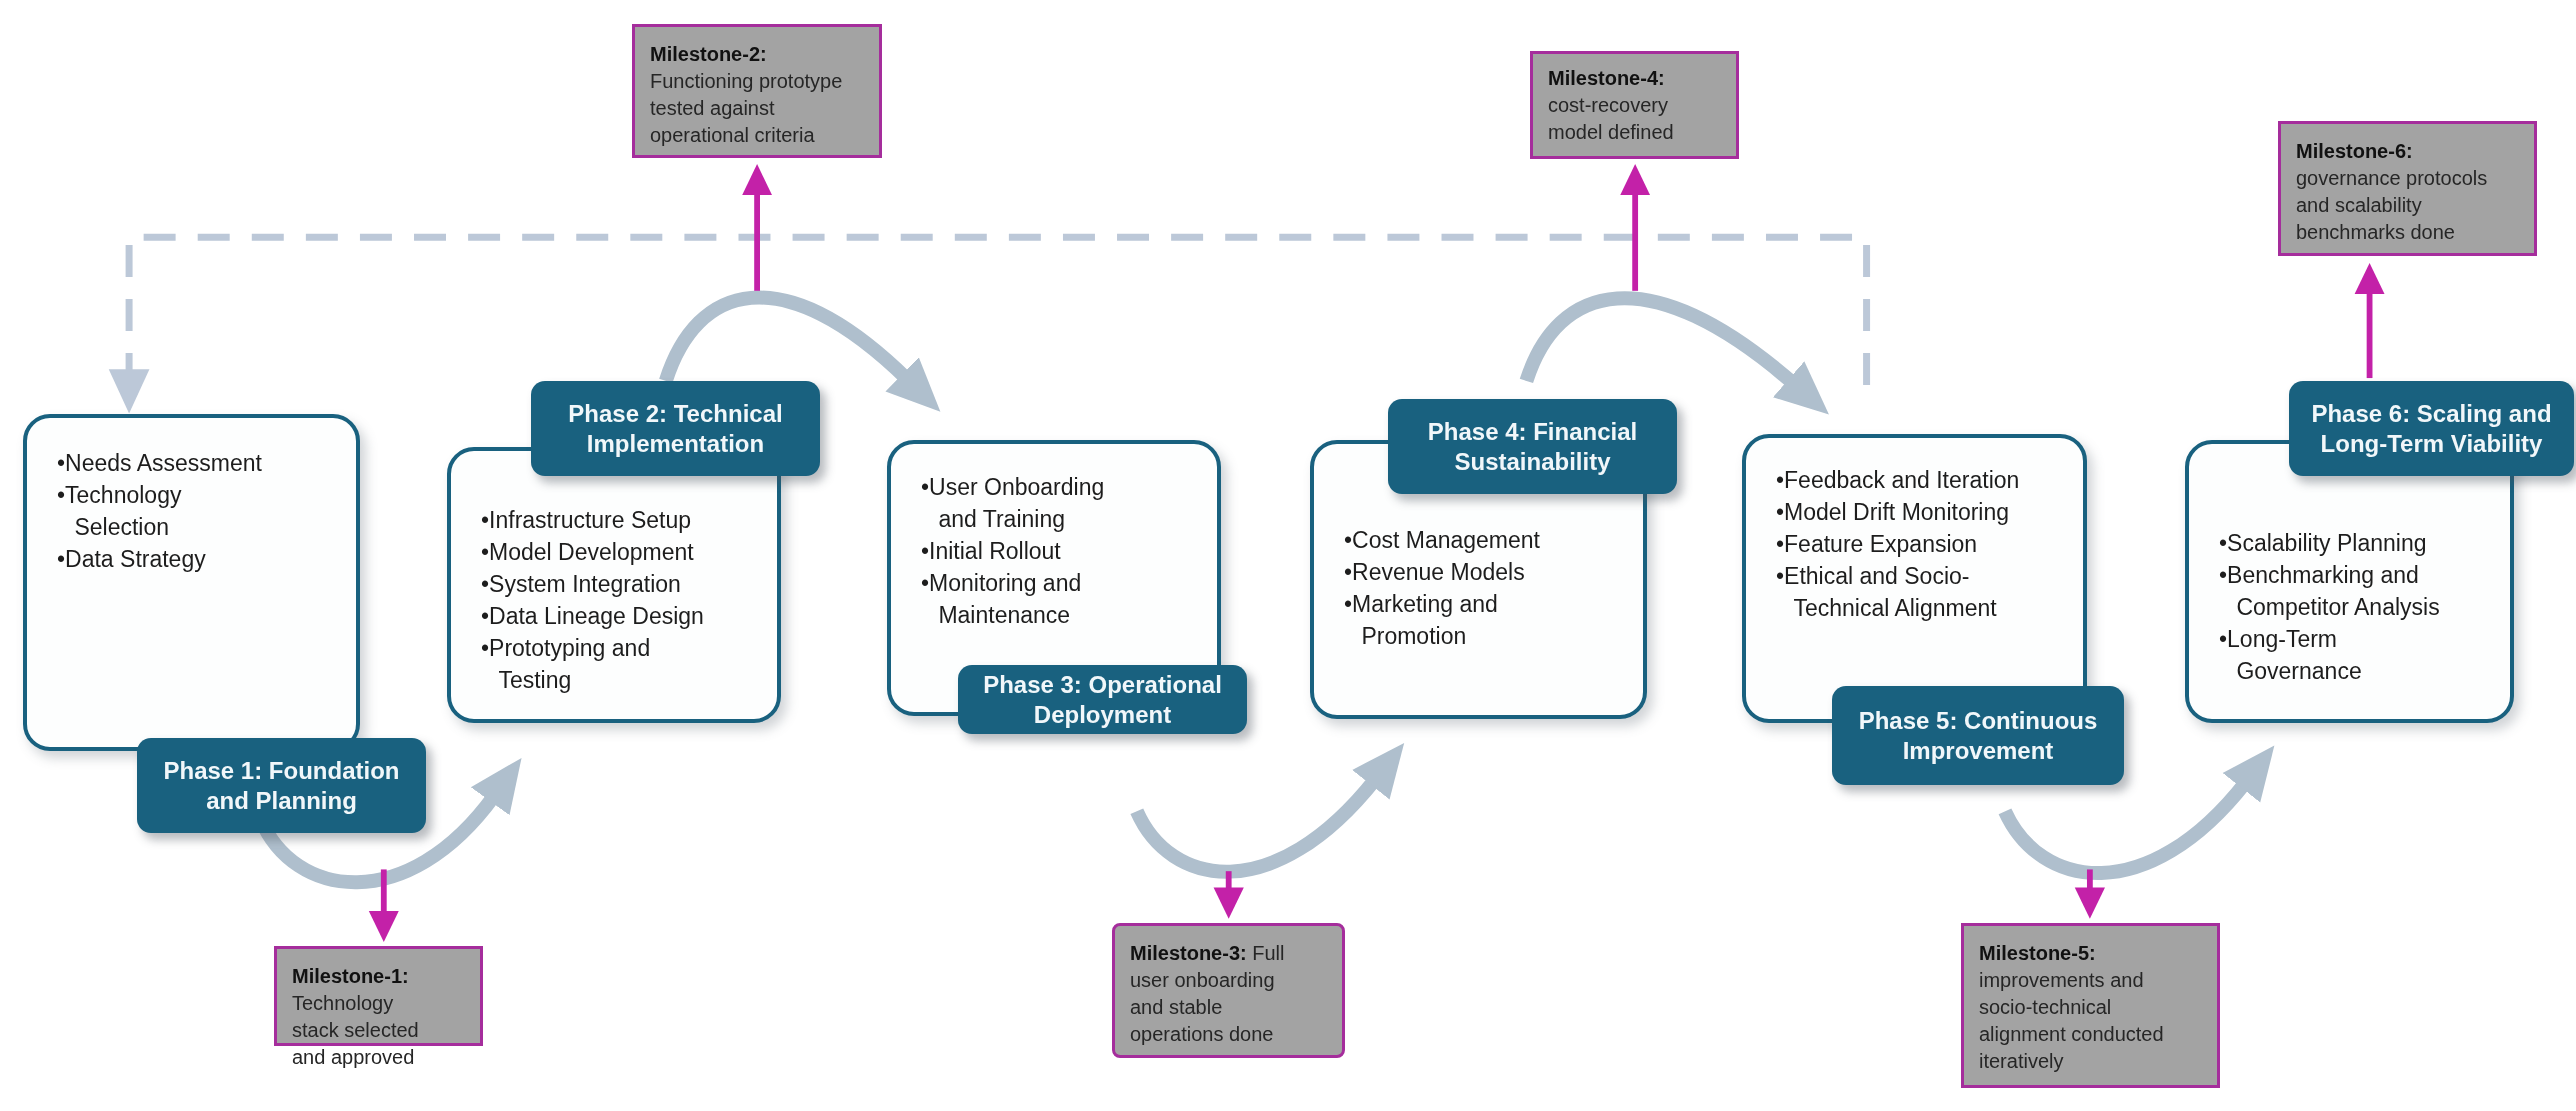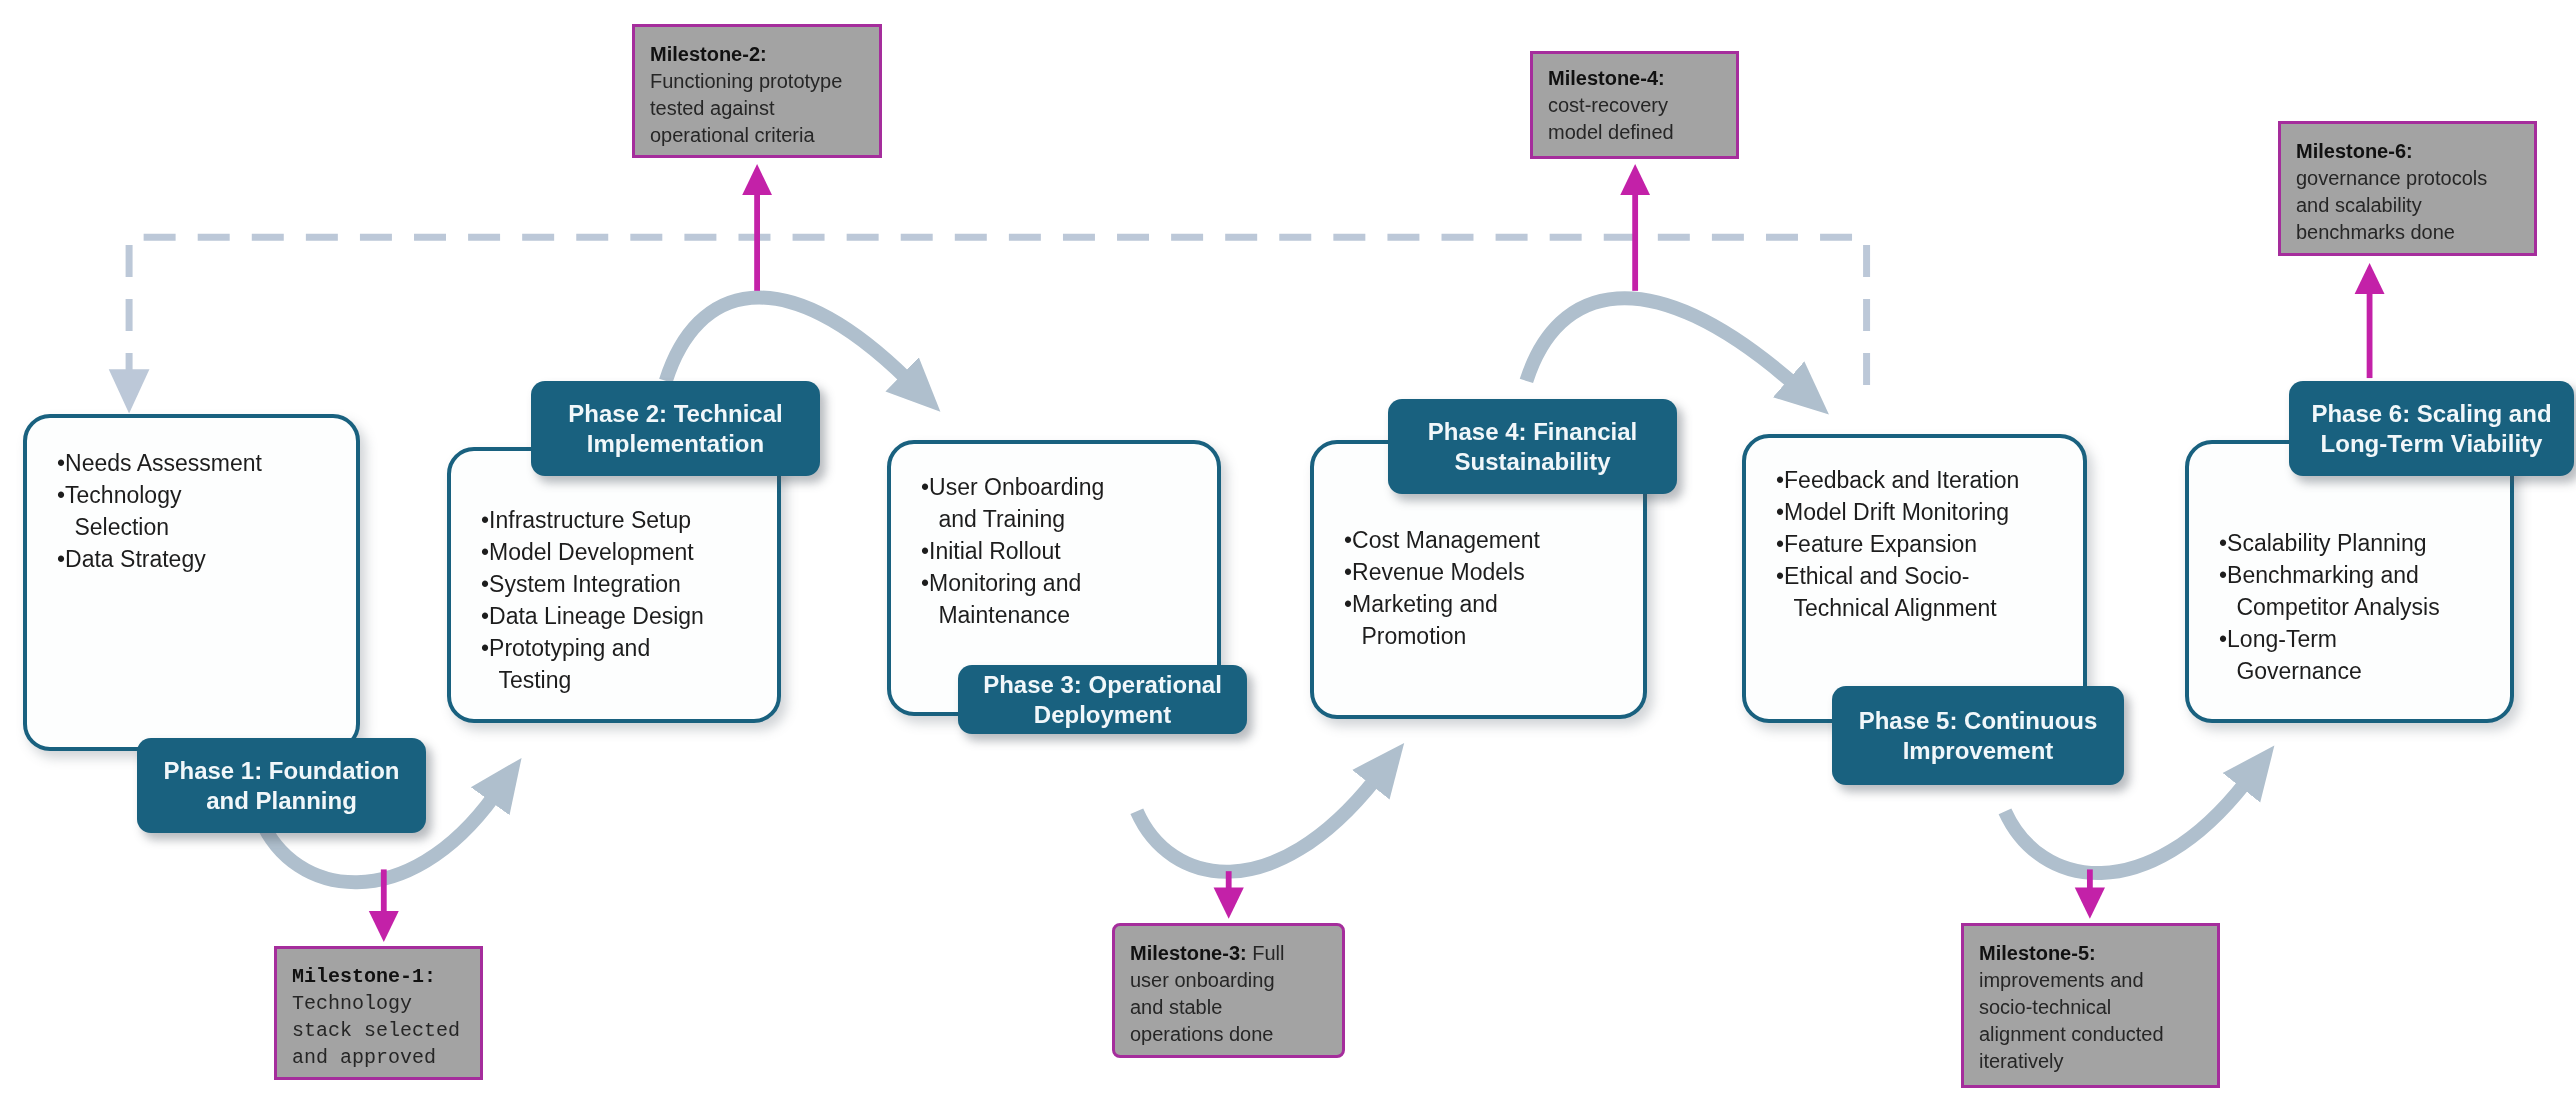--- a/index.html
+++ b/index.html
@@ -63,21 +63,21 @@
     border:3.5px solid #A52D9C;
     box-sizing:border-box;
     z-index:2;
     color:#262626;
     font-size:20px;line-height:27px;
     padding:14px 15px;
     white-space:nowrap;
   }
   .mile .mtitle{display:block;font-weight:bold;color:#111111;}
   .mile.inline-title .mtitle{display:inline;}
-  .m1{left:274px; top:946px;width:209px;height:134px;font-family:Liberation Mono, monospace;}
+  .m1{left:274px; top:946px;width:209px;height:100px;}
   .m2{left:632px;top:24.4px;  width:250px;height:134px;}
   .m3{left:1112px;top:923px;width:233px;height:135px;border-radius:8px;}
   .m4{left:1530px;top:51px;  width:209px;height:108px;padding-top:11px;}
   .m5{left:1961px;top:923px;width:259px;height:165px;}
   .m6{left:2278px;top:121px; width:259px;height:135px;}
 </style>
 </head>
 <body>
 
 <div id="canvas">

